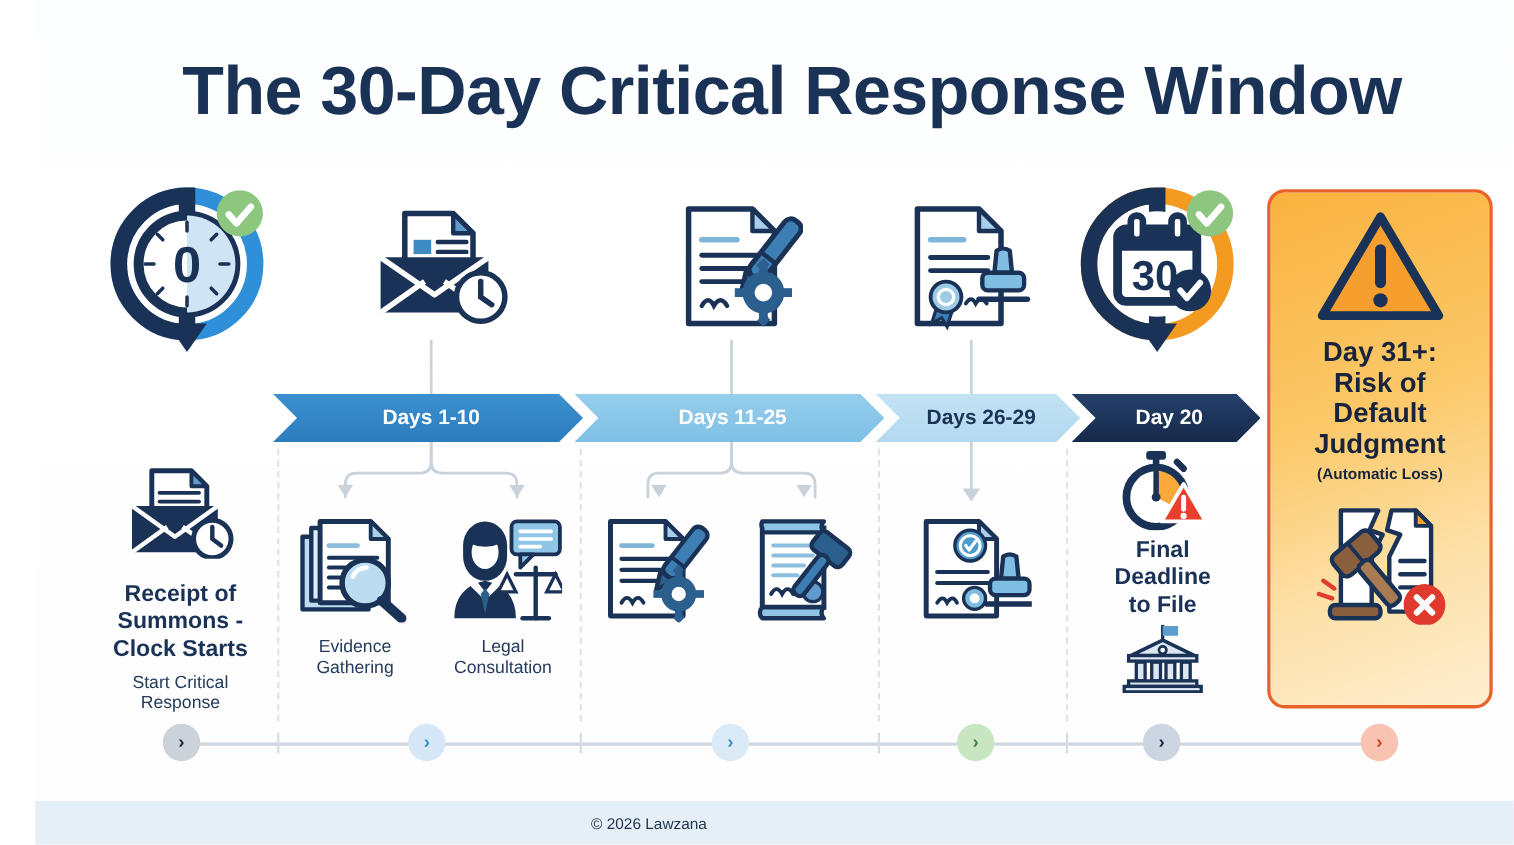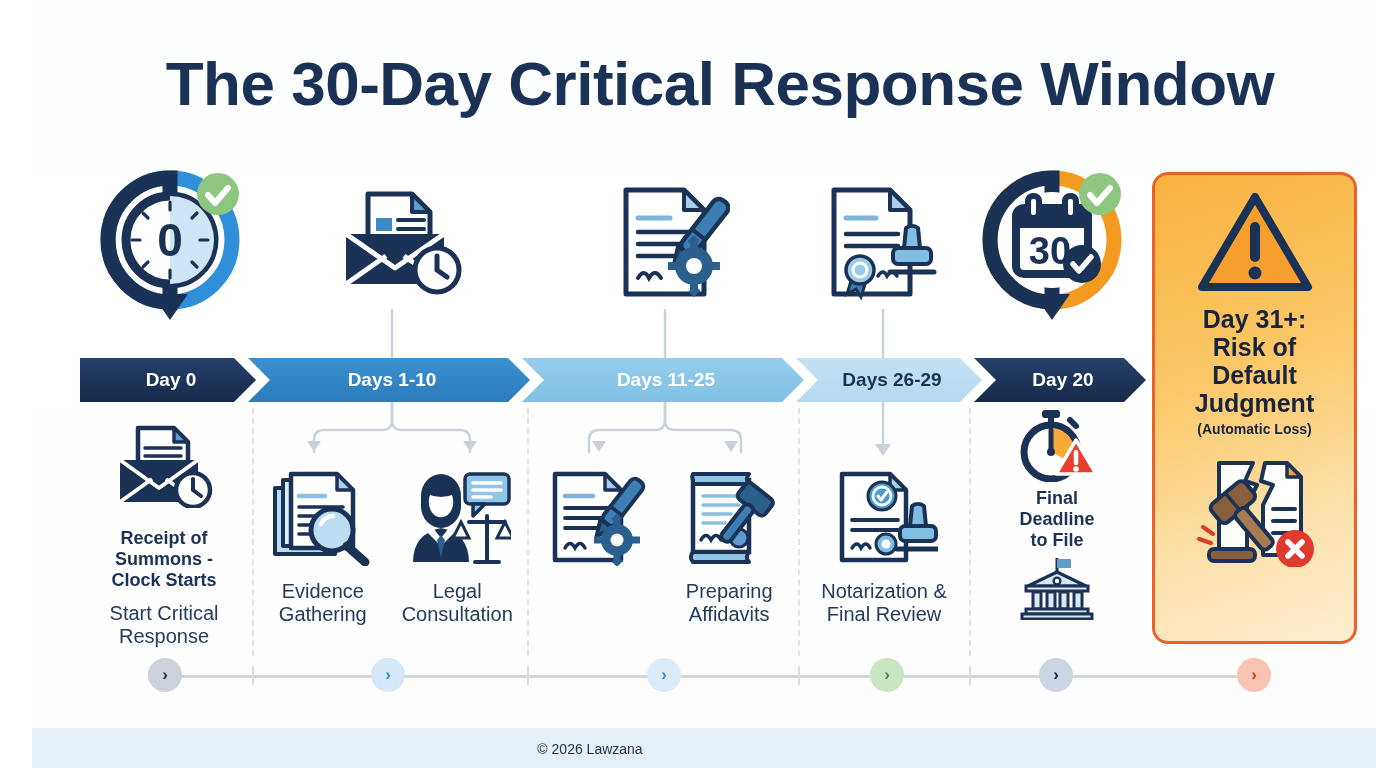--- a/index.html
+++ b/index.html
@@ -67,25 +67,25 @@
   .topicon { position: absolute; }
 
   
   .conn { position: absolute; }
 
   
   .col { position: absolute; top: 410px; text-align: center; }
   .item { display: inline-block; vertical-align: top; text-align: center; }
   .item .ic { height: 112px; display:flex; align-items:center; justify-content:center; }
   .head {
-    font-size: 18px; font-weight: 700; color: #1b3257;
+    font-size: 21px; font-weight: 700; color: #1b3257;
     line-height: 1.18; margin-top: 6px;
   }
   .sub {
-    font-size: 20px; font-weight: 400; color: #253b5c;
+    font-size: 16px; font-weight: 400; color: #253b5c;
     line-height: 1.17; margin-top: 10px;
   }
   .sub.tight { margin-top: 6px; }
 
   
   #warncard {
     position: absolute; left: 1120px; top: 172px; width: 205px; height: 472px;
     border-radius: 16px;
     background: linear-gradient(160deg,#f9b546 0%,#fbcb76 45%,#fde3ب 70%,#fdeccb 100%);
     background: linear-gradient(160deg,#f9b23f 0%,#fbc868 42%,#fde0a8 72%,#fdeed0 100%);
@@ -258,23 +258,20 @@
     <g fill="#c9d2da">
       <path d="M282 152 l-7 -11 h14z"></path>
       <path d="M438 152 l-7 -11 h14z"></path>
       <path d="M567 152 l-7 -11 h14z"></path>
       <path d="M699 152 l-7 -11 h14z"></path>
       <path d="M851 156 l-8 -12 h16z"></path>
     </g>
   </svg>
 
   <div id="band">
-    <div class="seg dark first" style="left:0px; width:176px;">
-      <span>Day 0</span>
-    </div>
     <div class="seg blue1 pt" style="left:168px; width:282px;">
       <span>Days 1-10</span>
     </div>
     <div class="seg blue2 pt" style="left:442px; width:282px;">
       <span>Days 11-25</span>
     </div>
     <div class="seg blue3 pt" style="left:716px; width:186px;">
       <span>Days 26-29</span>
     </div>
     <div class="seg dark pt" style="left:894px; width:172px;">
@@ -408,21 +405,20 @@
             <line x1="26" y1="53" x2="48" y2="53"></line>
           </g>
           <path d="M24 70 q5 -9 10 0 q5 -9 10 0" fill="none" stroke="#1b3257" stroke-width="3.5" stroke-linecap="round"></path>
           <circle cx="62" cy="68" r="9" fill="#5f9ccd" stroke="#1b3257" stroke-width="3"></circle>
           <g transform="rotate(38 68 44)">
             <rect x="50" y="16" width="34" height="20" rx="5" fill="#2a5f8e" stroke="#1b3257" stroke-width="4"></rect>
             <rect x="62" y="34" width="11" height="44" rx="5" fill="#3d7fb5" stroke="#1b3257" stroke-width="4"></rect>
           </g>
         </svg>
       </div>
-      <div class="sub tight">Preparing<br>Affidavits</div>
     </div>
   </div>
 
   <div class="col" style="left:772px; top:462px; width:160px;">
     <div class="item" style="width:160px;">
       <div class="ic">
         <svg width="108" height="96" viewBox="0 0 108 96">
           <path d="M12 4 h48 l16 16 v70 h-64z" fill="#ffffff" stroke="#1b3257" stroke-width="4.5" stroke-linejoin="round"></path>
           <path d="M60 4 v16 h16z" fill="#a8cfe9" stroke="#1b3257" stroke-width="3.5" stroke-linejoin="round"></path>
           <g transform="translate(52,26)">
@@ -439,21 +435,20 @@
             <circle cx="0" cy="0" r="10" fill="#7fbde2" stroke="#1b3257" stroke-width="3"></circle>
             <circle cx="0" cy="0" r="4.5" fill="#ffffff"></circle>
           </g>
           <g transform="translate(88,58)">
             <path d="M-6 -22 a10 10 0 0 1 12 0 l2 20 h-16z" fill="#7fbde2" stroke="#1b3257" stroke-width="4" stroke-linejoin="round"></path>
             <rect x="-18" y="-2" width="36" height="15" rx="5" fill="#7fbde2" stroke="#1b3257" stroke-width="4"></rect>
             <line x1="-21" y1="21" x2="21" y2="21" stroke="#1b3257" stroke-width="5" stroke-linecap="round"></line>
           </g>
         </svg>
       </div>
-      <div class="sub tight">Notarization &amp;<br>Final Review</div>
     </div>
   </div>
 
   <div class="col" style="left:944px; width:162px;">
     <div class="item" style="width:162px;">
       <div class="ic" style="height:72px;">
         <svg width="86" height="72" viewBox="0 0 86 72">
           <rect x="28" y="0" width="18" height="8" rx="3" fill="#1b3257"></rect>
           <line x1="37" y1="6" x2="37" y2="14" stroke="#1b3257" stroke-width="6"></line>
           <line x1="56" y1="10" x2="62" y2="16" stroke="#1b3257" stroke-width="6" stroke-linecap="round"></line>

